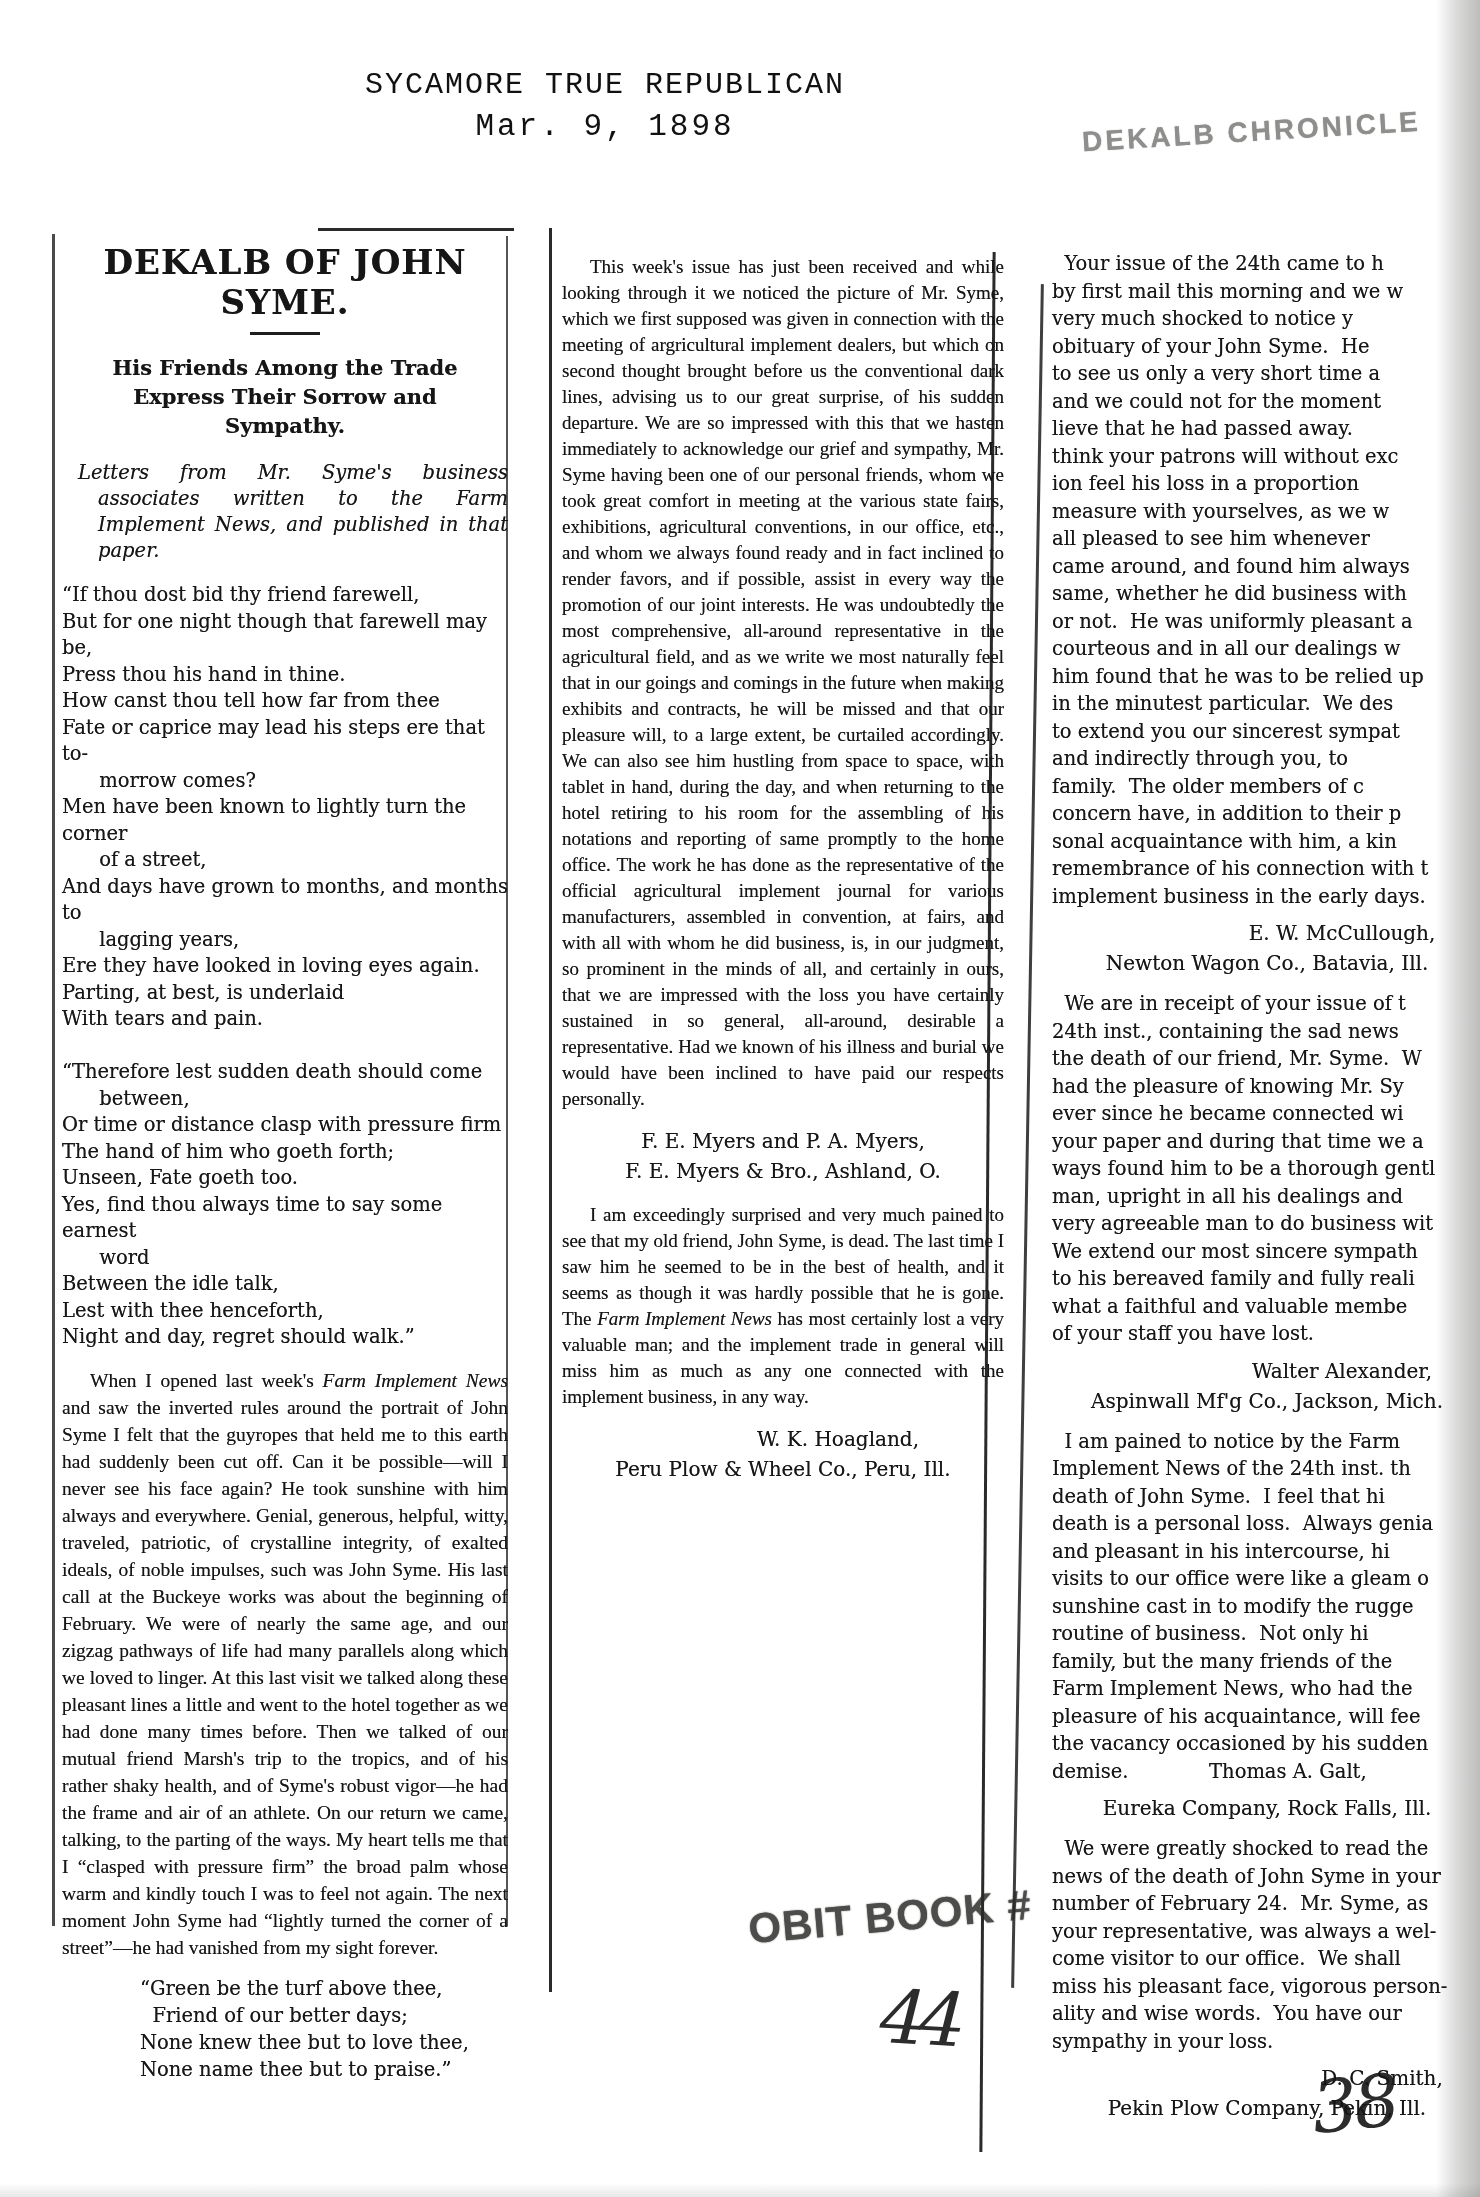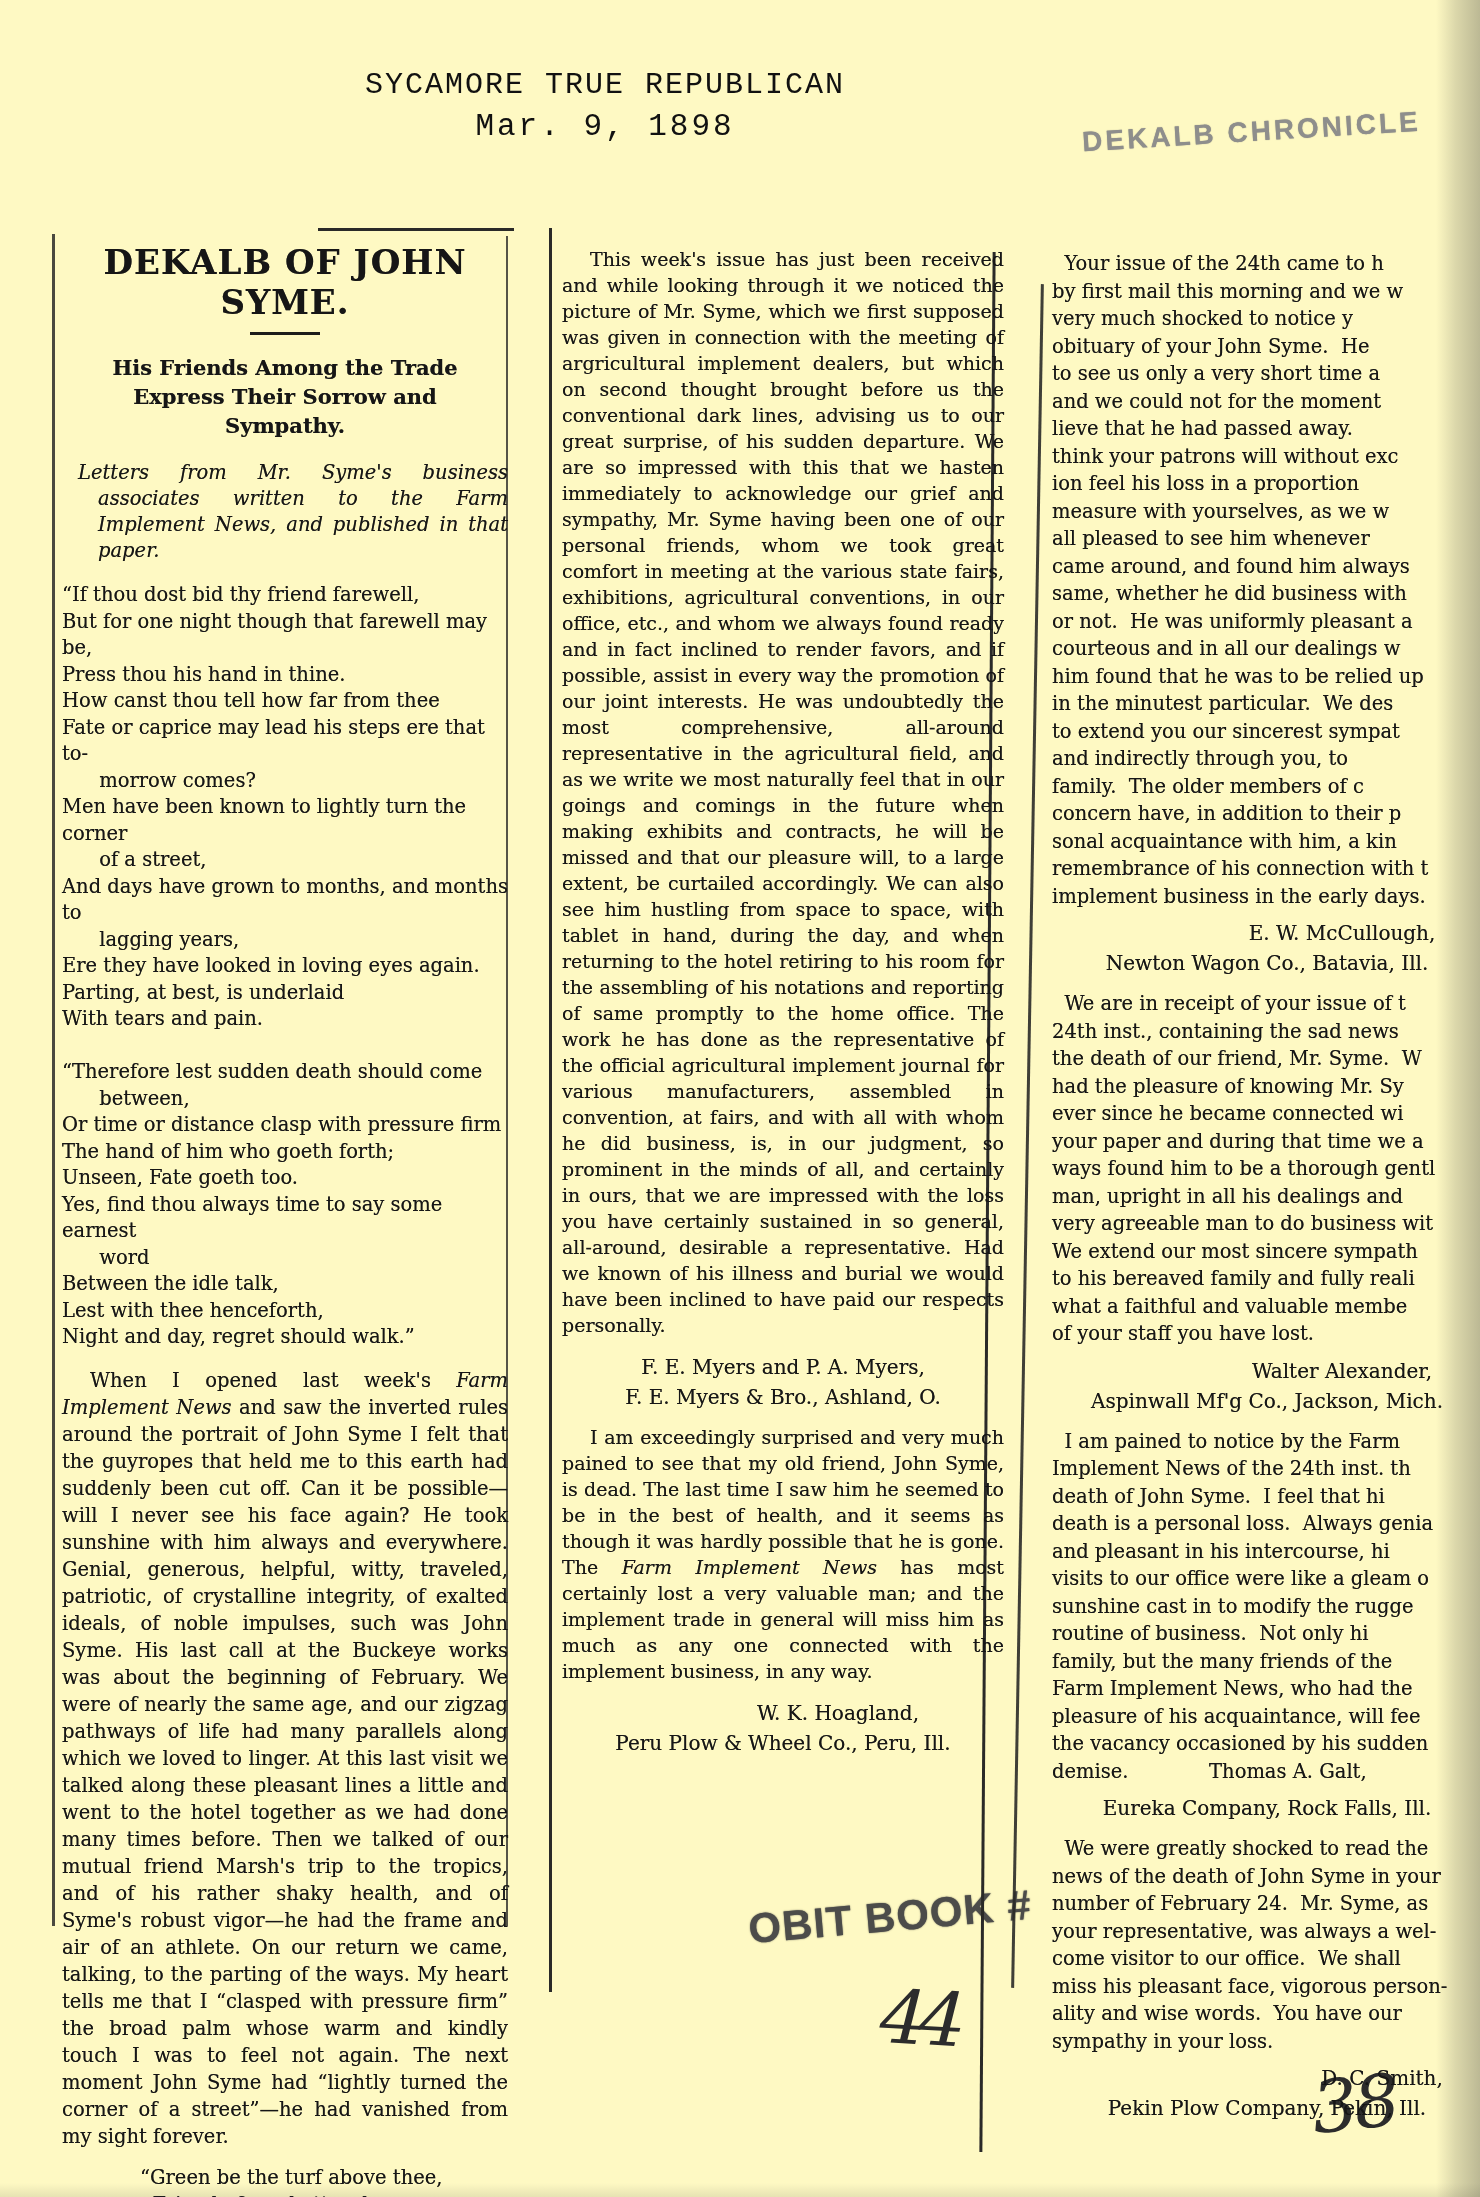--- a/index.html
+++ b/index.html
@@ -1,19 +1,19 @@
 <!DOCTYPE html>
 <html><head>
 <meta charset="utf-8">
 <style>
   html,body{margin:0;padding:0;background:#9a9a98;}
   #page{
     position:relative;
     width:1480px;height:2197px;
-    background:#fef9c3;
+    background:#ffffff;
     overflow:hidden;
     font-family:"DejaVu Serif", serif;
     color:#161616;
   }
   
   .edge-right{
     position:absolute;top:0;right:0;width:44px;height:100%;
     background:linear-gradient(to right,rgba(0,0,0,0) 0%,rgba(60,60,58,.18) 45%,rgba(60,60,58,.34) 100%);
   }
   .edge-bottom{
@@ -69,21 +69,21 @@
   .lede{
     font-style:italic;font-size:19.5px;line-height:26px;
     margin:0 0 18px 16px;padding-left:20px;text-indent:-20px;
     text-align:justify;
   }
   .poem{
     white-space:pre-wrap;font-size:19.5px;line-height:26.5px;margin:0 0 16px 0;
   }
   .body-para{
     font-size:19.5px;line-height:27px;text-align:justify;
-    text-indent:28px;margin:8px 0 14px 0;
+    text-indent:28px;margin:16px 0 14px 0;font-family:Liberation Serif, serif;
   }
   .mid .body-para{font-size:19px;line-height:26px;}
   .closing-poem{
     white-space:pre-wrap;font-size:19.5px;line-height:27px;
     margin:6px 0 10px 78px;
   }
   .sig{font-size:20px;line-height:30px;text-align:center;}
   .sig.shift-r{padding-left:110px;}
   .sig.shift-r2{padding-left:150px;}
   .sig.shift-r3{padding-left:230px;}

